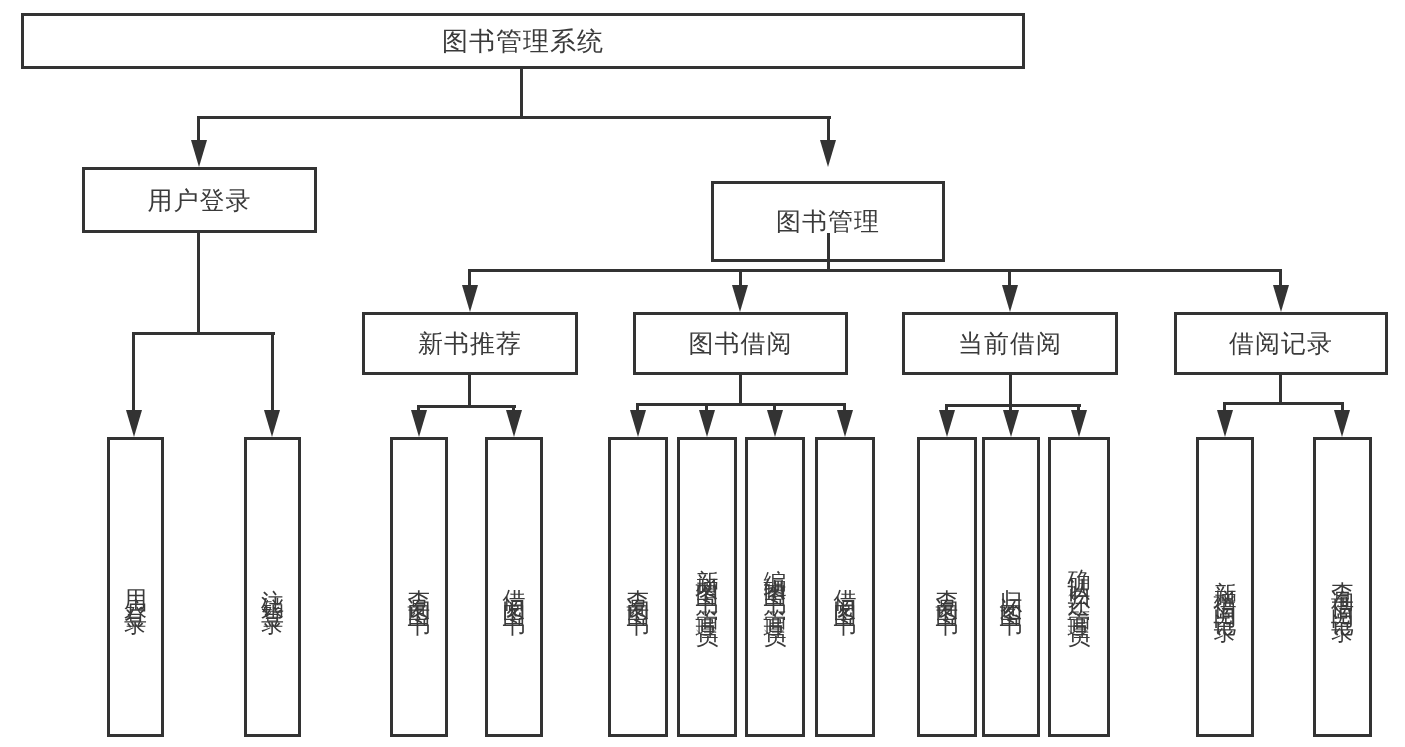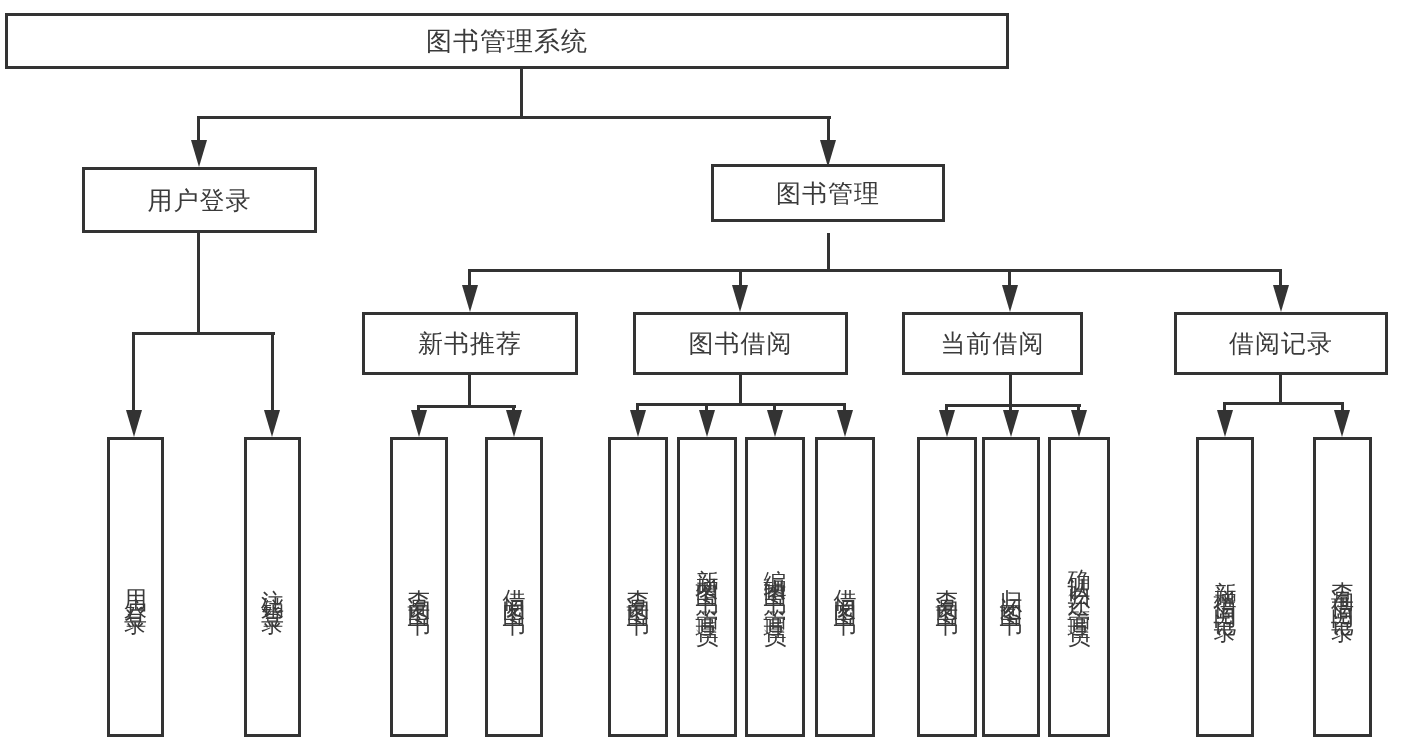--- a/index.html
+++ b/index.html
@@ -29,31 +29,31 @@
   .watermark{
     position:absolute;top:713px;right:6px;z-index:5;
     font-size:21px;color:rgba(155,155,155,0.9);letter-spacing:1px;white-space:nowrap;
   }
 </style>
 </head>
 <body>
 
 <div id="canvas">
 
-  <div class="box" style="left:5px;top:13px;width:1004px;height:56px;font-size:26px;">图书管理系统</div>
+  <div class="box" style="left:21px;top:13px;width:1004px;height:56px;font-size:26px;">图书管理系统</div>
 
   <div class="seg" style="left:520px;top:69px;width:3px;height:49px;"></div>
   <div class="seg" style="left:197px;top:116px;width:634px;height:3px;"></div>
   <div class="seg" style="left:197px;top:116px;width:3px;height:27px;"></div>
   <div class="seg" style="left:827px;top:116px;width:3px;height:27px;"></div>
   <div class="arrow" style="left:191px;top:140px;"></div>
   <div class="arrow" style="left:820px;top:140px;"></div>
 
   <div class="box" style="left:82px;top:167px;width:235px;height:66px;">用户登录</div>
-  <div class="box" style="left:711px;top:164px;width:234px;height:58px;">图书管理</div>
+  <div class="box" style="left:711px;top:181px;width:234px;height:81px;">图书管理</div>
 
   <div class="seg" style="left:197px;top:233px;width:3px;height:102px;"></div>
   <div class="seg" style="left:132px;top:332px;width:143px;height:3px;"></div>
   <div class="seg" style="left:132px;top:332px;width:3px;height:80px;"></div>
   <div class="seg" style="left:271px;top:332px;width:3px;height:80px;"></div>
   <div class="arrow" style="left:126px;top:410px;"></div>
   <div class="arrow" style="left:264px;top:410px;"></div>
 
   <div class="seg" style="left:827px;top:233px;width:3px;height:39px;"></div>
   <div class="seg" style="left:468px;top:269px;width:814px;height:3px;"></div>
@@ -61,21 +61,21 @@
   <div class="seg" style="left:739px;top:269px;width:3px;height:18px;"></div>
   <div class="seg" style="left:1008px;top:269px;width:3px;height:18px;"></div>
   <div class="seg" style="left:1279px;top:269px;width:3px;height:18px;"></div>
   <div class="arrow" style="left:462px;top:285px;"></div>
   <div class="arrow" style="left:732px;top:285px;"></div>
   <div class="arrow" style="left:1002px;top:285px;"></div>
   <div class="arrow" style="left:1273px;top:285px;"></div>
 
   <div class="box" style="left:633px;top:312px;width:215px;height:63px;">图书借阅</div>
   <div class="box" style="left:362px;top:312px;width:216px;height:63px;">新书推荐</div>
-  <div class="box" style="left:902px;top:312px;width:181px;height:63px;">当前借阅</div>
+  <div class="box" style="left:902px;top:312px;width:216px;height:63px;">当前借阅</div>
   <div class="box" style="left:1174px;top:312px;width:214px;height:63px;">借阅记录</div>
 
   <div class="seg" style="left:468px;top:375px;width:3px;height:33px;"></div>
   <div class="seg" style="left:417px;top:405px;width:99px;height:3px;"></div>
   <div class="seg" style="left:417px;top:405px;width:3px;height:8px;"></div>
   <div class="seg" style="left:512px;top:405px;width:3px;height:8px;"></div>
   <div class="arrow" style="left:411px;top:410px;"></div>
   <div class="arrow" style="left:506px;top:410px;"></div>
 
   <div class="seg" style="left:739px;top:375px;width:3px;height:31px;"></div>

